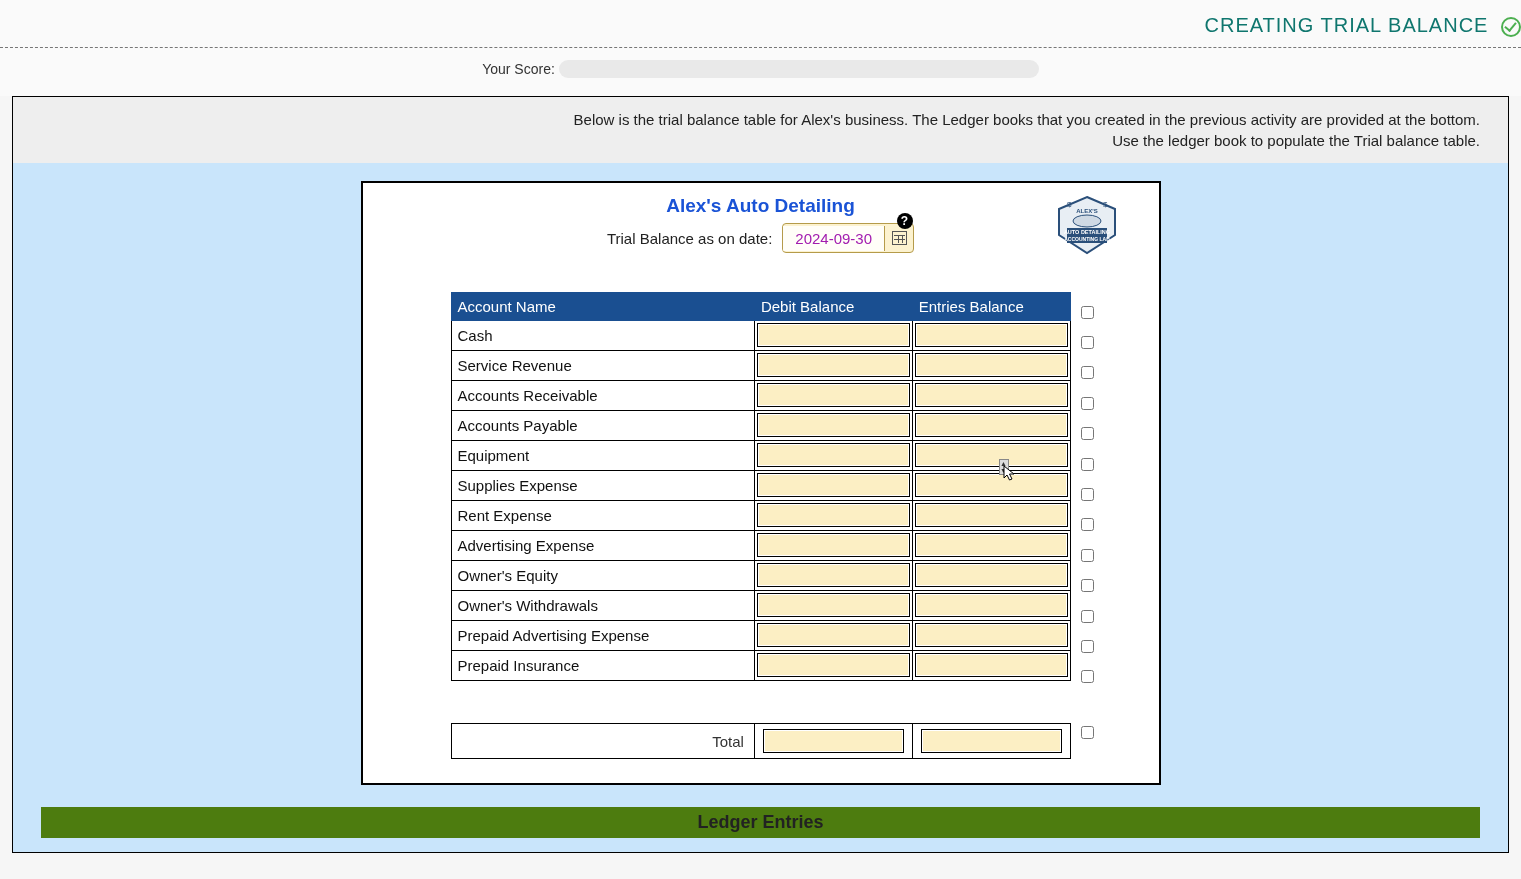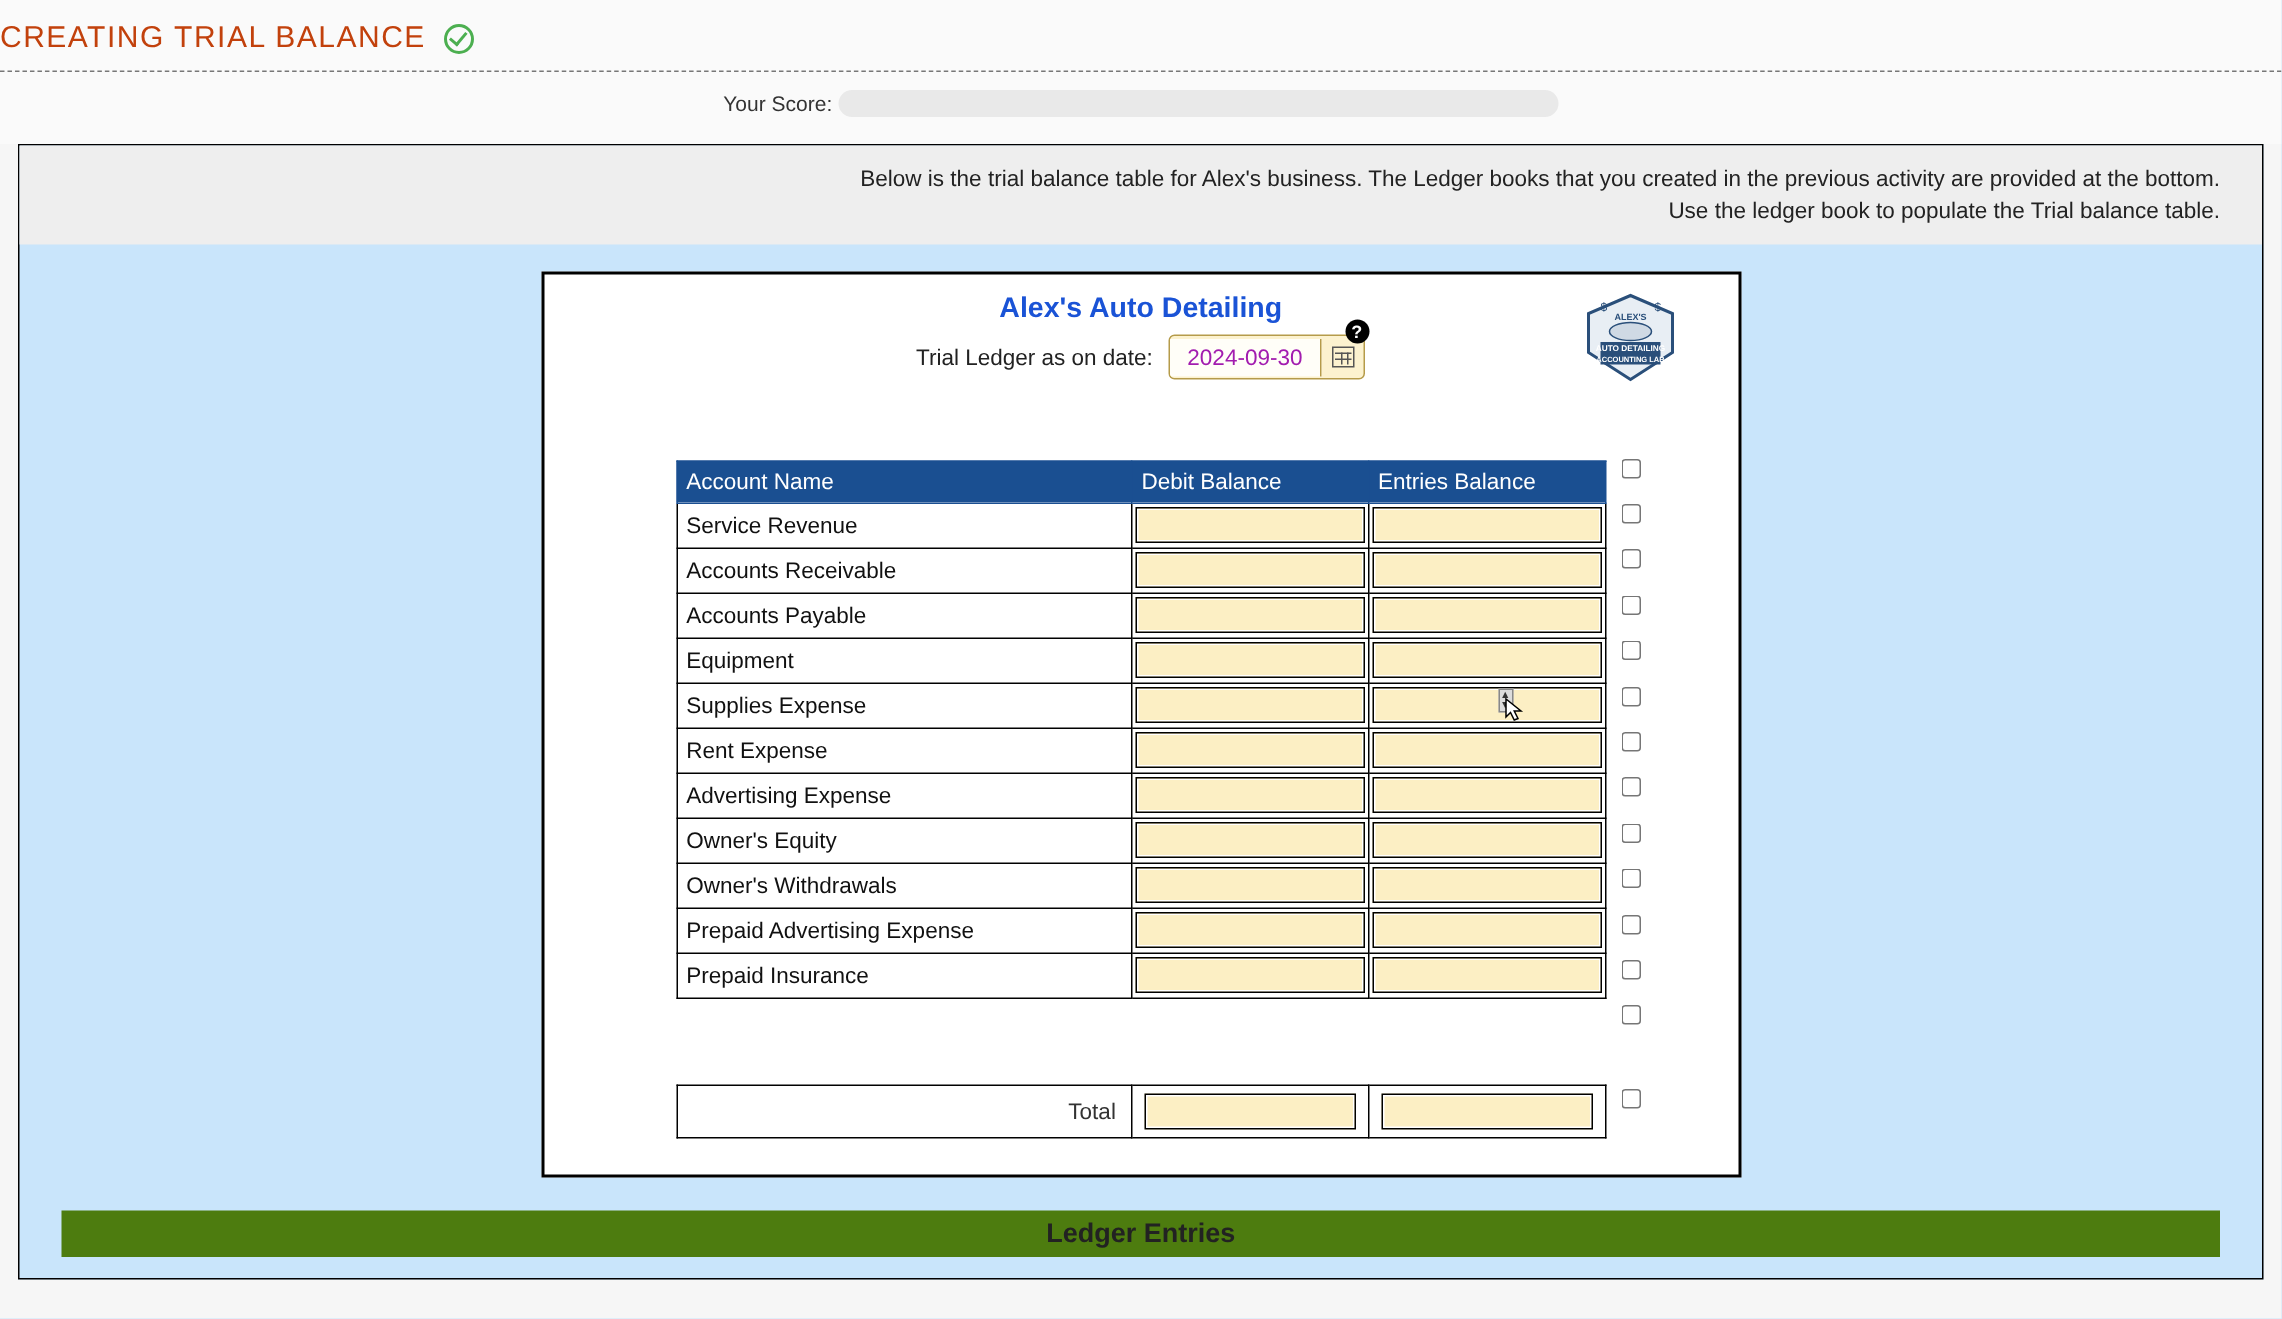--- a/index.html
+++ b/index.html
@@ -8,23 +8,23 @@
     font-family: Arial, Helvetica, sans-serif;
     background: #f6f6f6;
     color: #333;
     font-size: 14px;
   }
   .top-section {
     background: #fafafa;
     padding: 8px 0 4px 0;
   }
   .main-title {
-    text-align: left;
+    text-align: right;
     font-size: 20px;
-    color: #c2410c;
+    color: #0f766e;
     letter-spacing: 1px;
     font-weight: 400;
     margin: 6px 0 10px 0;
   }
   .check-circle {
     display: inline-block;
     width: 20px;
     height: 20px;
     border: 2px solid #4CAF50;
     border-radius: 50%;
@@ -262,21 +262,21 @@
   <div class="intro-bar">
     <div class="line">Below is the trial balance table for Alex's business. The Ledger books that you created in the previous activity are provided at the bottom.</div>
     <div class="line">Use the ledger book to populate the Trial balance table.</div>
   </div>
 
   <div class="canvas-wrap">
     <div class="sheet">
       <div class="sheet-header">
         <div class="sheet-title">Alex's Auto Detailing</div>
         <div class="date-row">
-          <span class="date-label">Trial Ledger as on date:</span>
+          <span class="date-label">Trial Balance as on date:</span>
           <span class="date-box">
             <span class="date-value">2024-09-30</span>
             <span class="cal-icon-cell">
               <span class="cal-icon"></span>
             </span>
           </span>
         </div>
         <span class="help-badge">?</span>
         <div class="logo">
           <svg width="72" height="62" viewBox="0 0 72 62">
@@ -299,20 +299,29 @@
           <td style="padding:0;border:none;">
             <table class="tb-table">
               <thead>
                 <tr>
                   <th style="width:300px">Account Name</th>
                   <th>Debit Balance</th>
                   <th>Entries Balance</th>
                 </tr>
               </thead>
               <tbody id="rows-body">
+                      <tr>
+                        <td class="acct">Cash</td>
+                        <td class="amount-cell">
+                          <div class="amt-input"></div>
+                        </td>
+                        <td class="amount-cell">
+                          <div class="amt-input"></div>
+                        </td>
+                      </tr>
                       <tr>
                         <td class="acct">Service Revenue</td>
                         <td class="amount-cell">
                           <div class="amt-input"></div>
                         </td>
                         <td class="amount-cell">
                           <div class="amt-input"></div>
                         </td>
                       </tr>
                       <tr>

